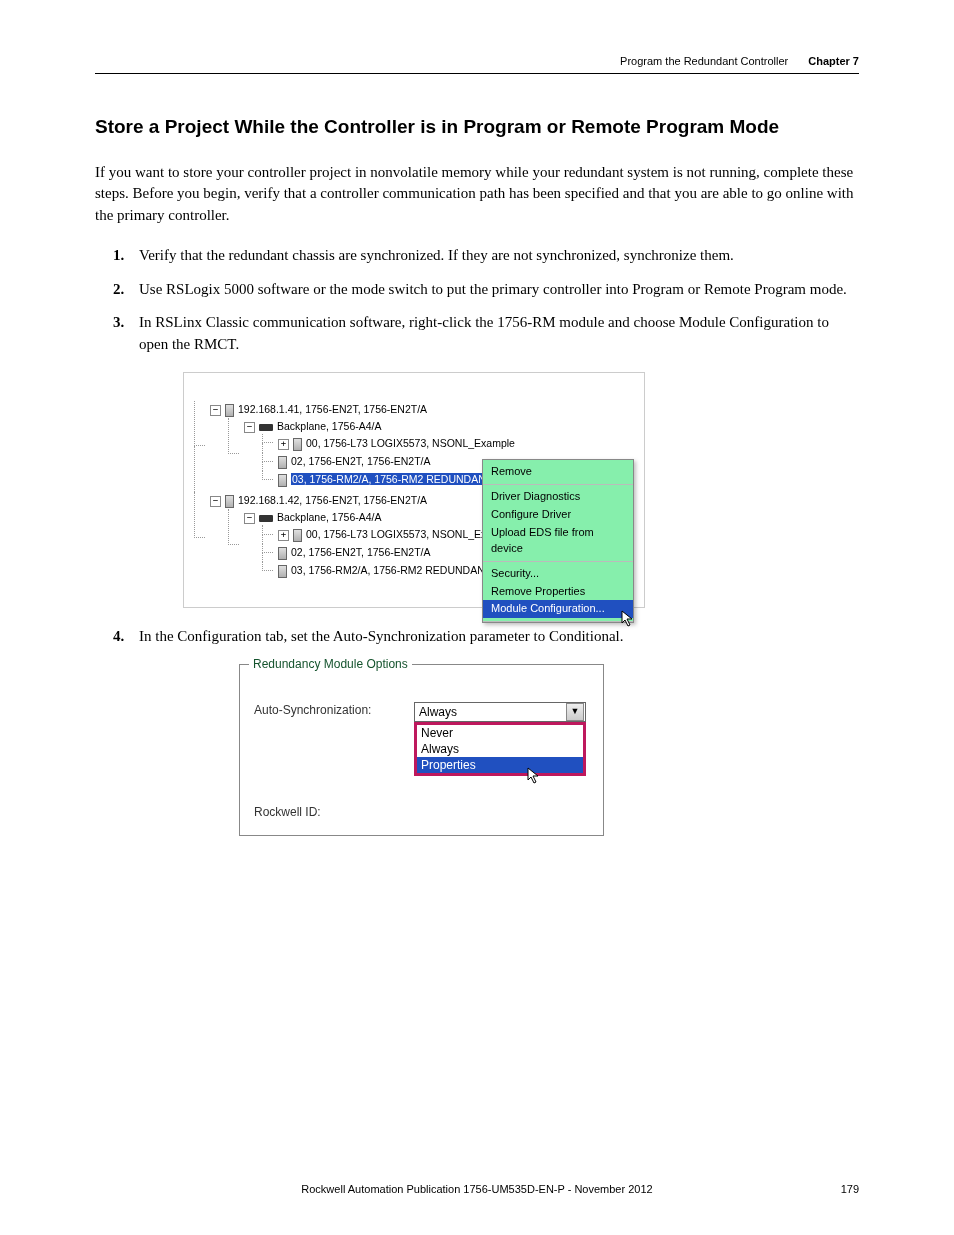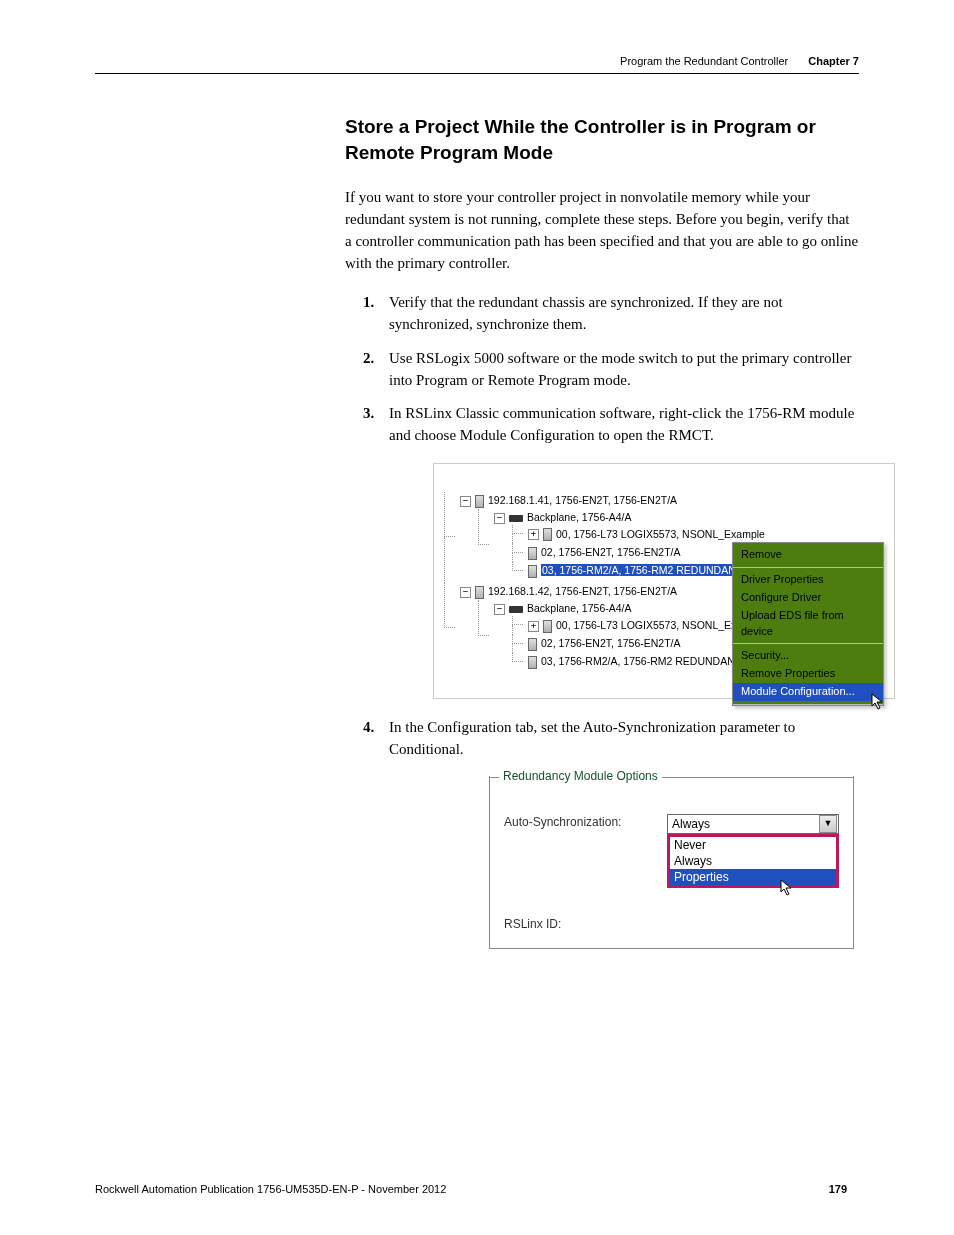--- a/index.html
+++ b/index.html
@@ -25,21 +25,20 @@
     margin-bottom: 40px;
     font-family: Arial, sans-serif;
   }
   .header .chapter-title {
     margin-right: 20px;
   }
   .header .chapter-label {
     font-weight: bold;
   }
   .content {
-    margin-left: 250px;
   }
   .section-title {
     font-weight: bold;
     font-size: 19px;
     line-height: 1.35;
     font-family: Arial, sans-serif;
     margin-bottom: 22px;
   }
   .intro {
     font-size: 15px;
@@ -137,23 +136,23 @@
     border-radius: 1px;
   }
   .tree .highlight {
     background: #2050c0;
     color: #fff;
     padding: 0 1px;
   }
   .context-menu {
     position: absolute;
     right: 10px;
-    top: 78px;
+    top: 86px;
     width: 150px;
-    background: #4d7c0f;
+    background: #86efac;
     border: 1px solid #888;
     box-shadow: 2px 2px 4px rgba(0,0,0,0.25);
     font-size: 11px;
     z-index: 10;
   }
   .context-menu .group {
     border-bottom: 1px solid #bbb;
     padding: 3px 0;
   }
   .context-menu .group:last-child {
@@ -205,21 +204,20 @@
     background: #fff;
     color: #14532d;
   }
   .figure-options .fieldset-label .line.right {
     flex: 1;
   }
   .options-row {
     display: flex;
     align-items: flex-start;
     margin-top: 14px;
-    justify-content: space-between;
   }
   .options-row .lbl {
     width: 160px;
     color: #333;
   }
   .combo {
     position: relative;
     width: 172px;
   }
   .combo .box {
@@ -254,28 +252,28 @@
   .combo .list .opt.sel {
     background: #2050c0;
     color: #fff;
   }
   .footer {
     position: absolute;
     bottom: 40px;
     left: 95px;
     right: 95px;
     display: flex;
-    justify-content: flex-start;
+    justify-content: center;
     font-family: Arial, sans-serif;
     font-size: 11px;
   }
   .footer .pagenum {
     position: absolute;
-    right: 12px;
-    font-weight: bold;
+    right: 0;
+    font-weight: normal;
   }
 </style>
 </head>
 <body>
 
 <div class="page">
 
   <div class="header">
     <span class="chapter-title">Program the Redundant Controller</span>
     <span class="chapter-label">Chapter 7</span>
@@ -322,21 +320,21 @@
                 </ul>
               </li>
             </ul>
           </div>
 
           <div class="context-menu">
             <div class="group">
               <div class="item">Remove</div>
             </div>
             <div class="group">
-              <div class="item">Driver Properties</div>
+              <div class="item">Driver Diagnostics</div>
               <div class="item">Configure Driver</div>
               <div class="item">Upload EDS file from device</div>
             </div>
             <div class="group">
               <div class="item">Security...</div>
               <div class="item">Remove Properties</div>
               <div class="item sel">Module Configuration...</div>
             </div>
             <div class="cursor-arrow" style="right:-2px; bottom:-6px;">
               <svg viewBox="0 0 14 18" width="14" height="18">
@@ -370,21 +368,21 @@
                 <div class="cursor-arrow" style="right:42px; bottom:-12px;">
                   <svg viewBox="0 0 14 18" width="14" height="18">
                       <path d="M1 1 L1 13 L4 10 L7 16 L9 15 L6 9 L11 9 Z" fill="#fff" stroke="#000" stroke-width="1"></path>
                     </svg>
                 </div>
               </div>
             </div>
           </div>
 
           <div class="options-row" style="margin-top:28px;">
-            <div class="lbl">RSLinx ID:</div>
+            <div class="lbl">Rockwell ID:</div>
           </div>
         </div>
       </li>
     </ol>
 
   </div>
 
   <div class="footer">
     <span>Rockwell Automation Publication 1756-UM535D-EN-P - November 2012</span>
     <span class="pagenum">179</span>

